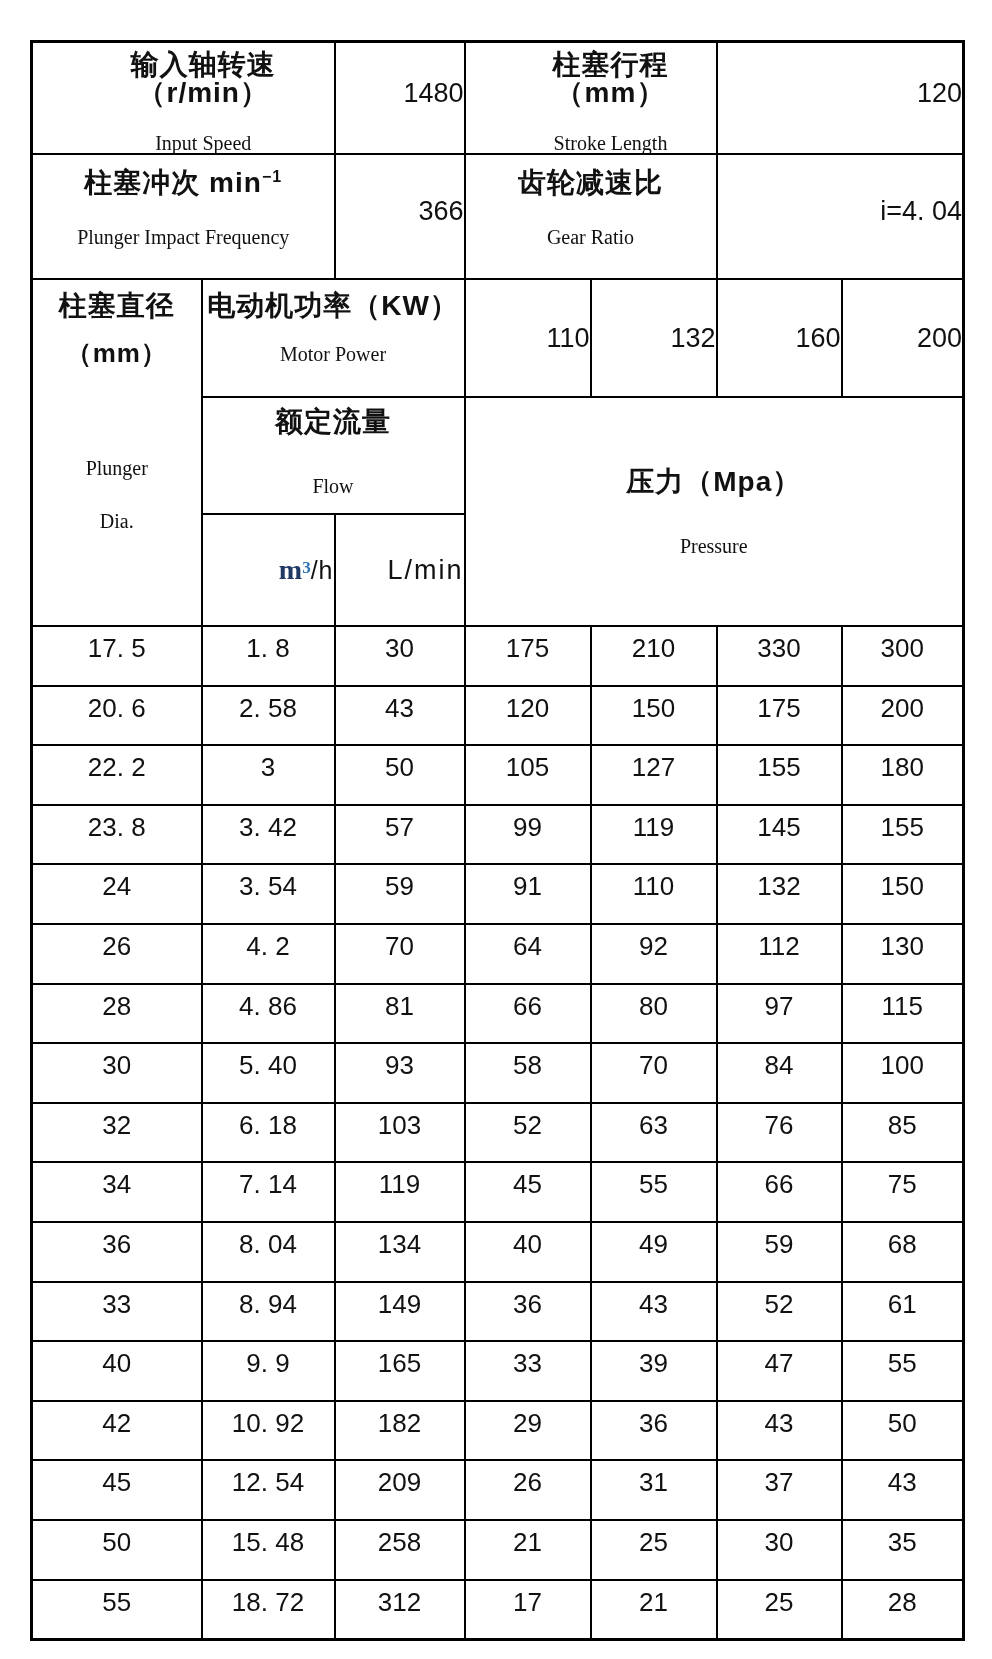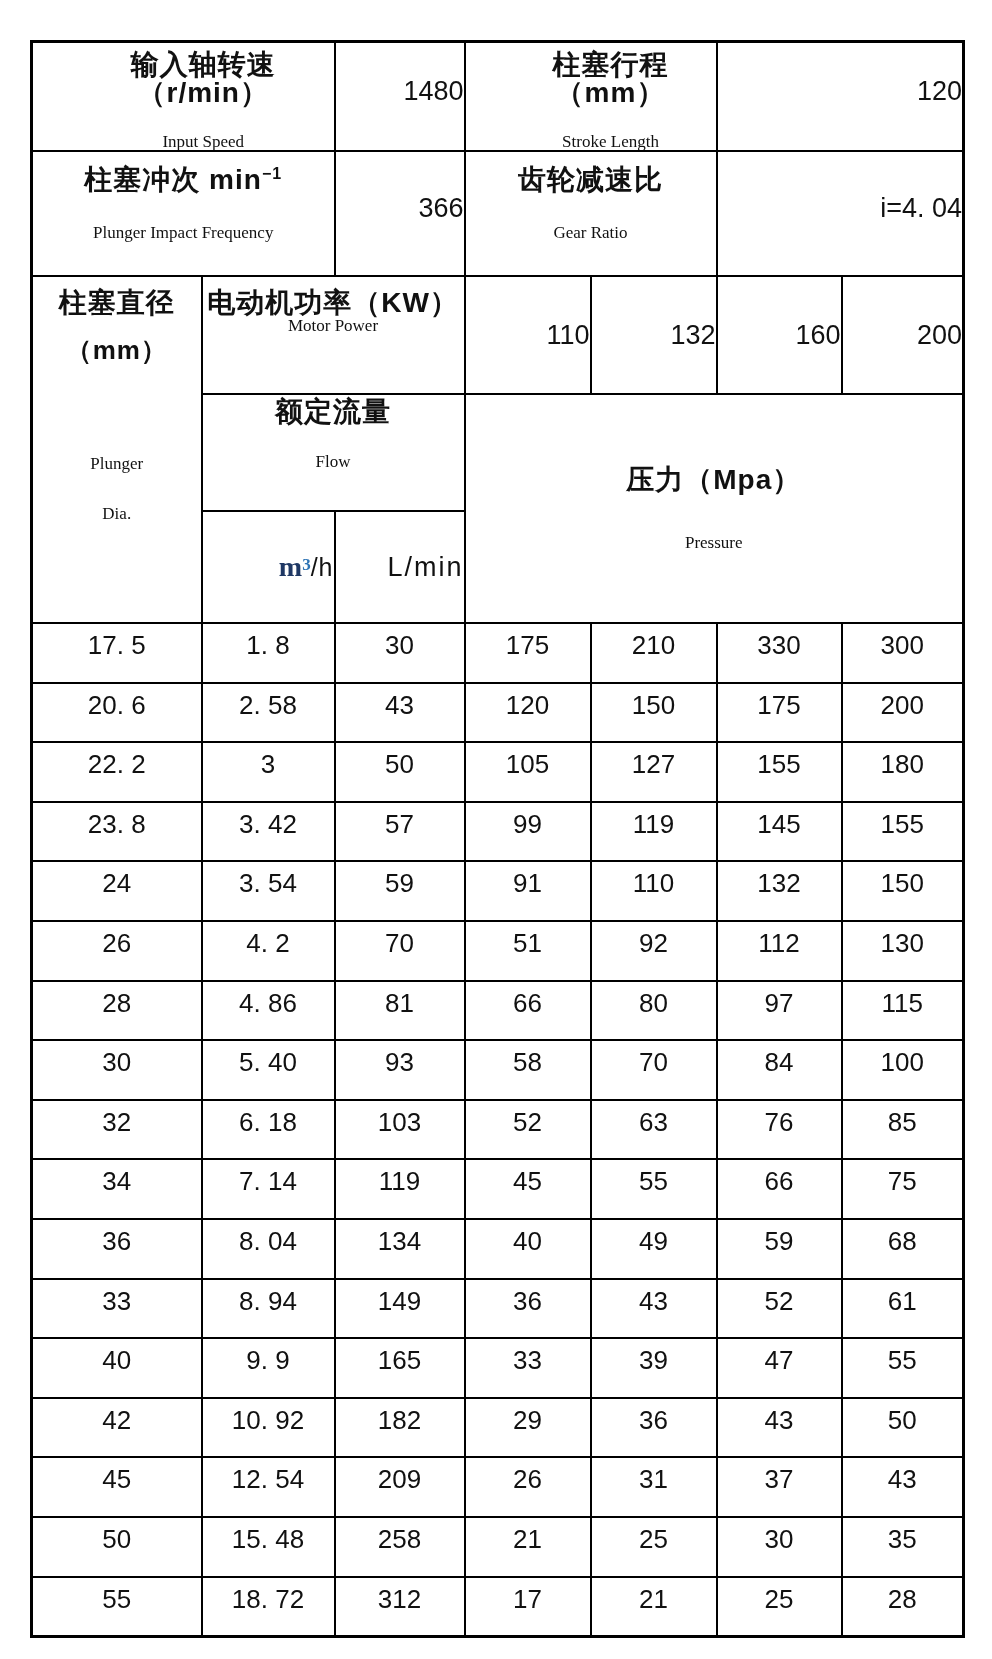--- a/index.html
+++ b/index.html
@@ -5,27 +5,27 @@
   html,body{margin:0;padding:0;background:#fff;}
   body{width:992px;height:1659px;position:relative;font-family:"Liberation Sans",sans-serif;color:#111;}
   .table-wrap{position:absolute;left:30px;top:40px;}
   table.spec{border-collapse:collapse;table-layout:fixed;width:932px;border:3px solid #000;}
   td{border:2px solid #000;padding:0;vertical-align:top;text-align:center;overflow:hidden;}
   
   tr.r1{height:100px;} tr.r2{height:125px;margin-top:48px;} tr.r3{height:118px;} tr.r4{height:117px;} tr.r5{height:112px;}
   tr.drow{height:59.6px;}
   .stack{display:flex;flex-direction:column;align-items:center;}
   .zh{font-size:28px;font-weight:600;line-height:1;letter-spacing:1px;font-family:"Liberation Sans",sans-serif;}
-  .en{font-size:17px;font-weight:400;line-height:1;font-family:"Liberation Serif",serif;}
+  .en{font-size:20px;font-weight:400;line-height:1;font-family:"Liberation Serif",serif;}
   .num{font-family:"Liberation Sans",sans-serif;font-size:27px;line-height:1;}
   .vcell{vertical-align:middle;text-align:right;}
   .r1 .stack{padding-top:8px;gap:26px;margin-left:40px;}
   .r2 .stack{padding-top:14px;gap:30px;}
-  .r3 .hcell .stack{padding-top:12px;}
-  .r4 .flowcell .stack{padding-top:3px;gap:27px;}
+  .r3 .hcell .stack{padding-top:12px;gap:24px;}
+  .r4 .flowcell .stack{padding-top:10px;gap:40px;}
   td.pressure{vertical-align:middle;}
   td.pressure .stack{gap:40px;}
   .r1 td.vcell,.r2 td.vcell{padding-bottom:10px;}
   sup.neg{font-size:16px;font-weight:600;vertical-align:super;line-height:0;}
   
   td.diacell .dia-zh{margin-top:12px;}
   td.diacell .dia-unit{margin-top:20px;font-size:26px;}
   td.diacell .dia-en1{margin-top:92px;}
   td.diacell .dia-en2{margin-top:33px;}
   
@@ -168,21 +168,21 @@
       <td class="dcell">59</td>
       <td class="dcell">91</td>
       <td class="dcell">110</td>
       <td class="dcell">132</td>
       <td class="dcell">150</td>
     </tr>
         <tr class="drow">
       <td class="dcell">26</td>
       <td class="dcell">4. 2</td>
       <td class="dcell">70</td>
-      <td class="dcell">51</td>
+      <td class="dcell">64</td>
       <td class="dcell">92</td>
       <td class="dcell">112</td>
       <td class="dcell">130</td>
     </tr>
         <tr class="drow">
       <td class="dcell">28</td>
       <td class="dcell">4. 86</td>
       <td class="dcell">81</td>
       <td class="dcell">66</td>
       <td class="dcell">80</td>

